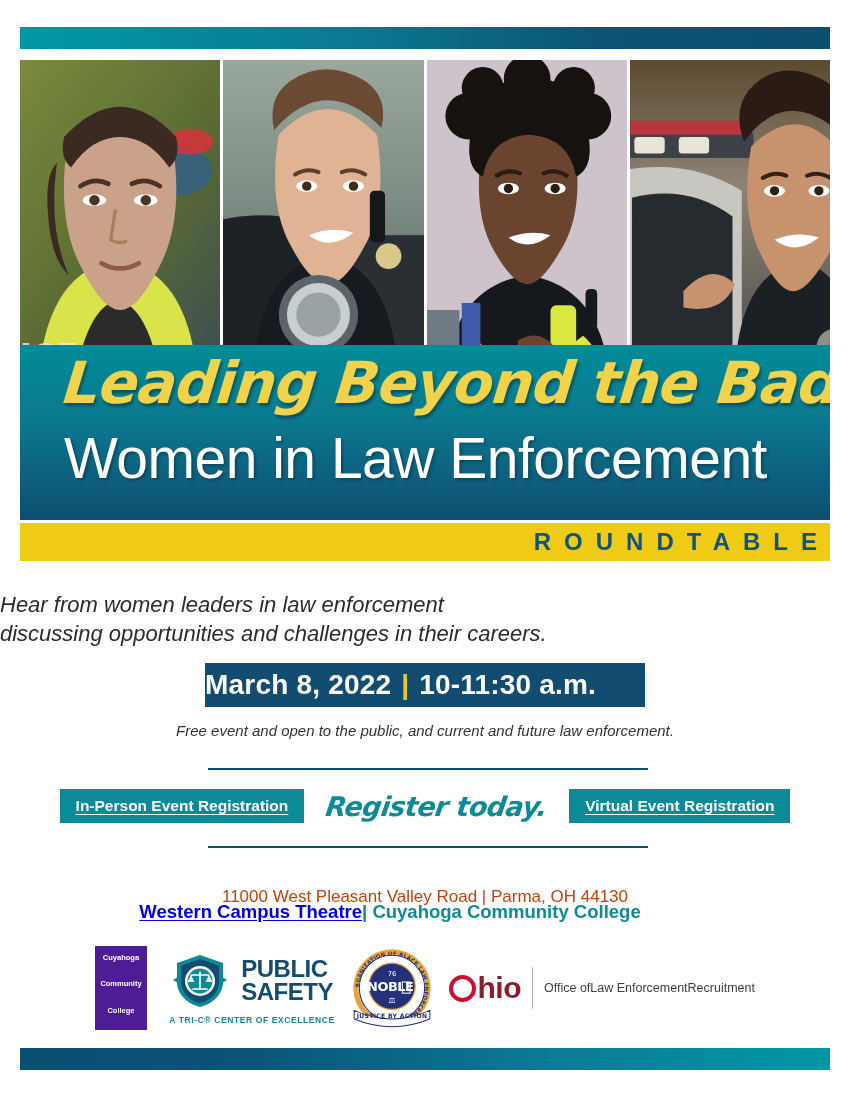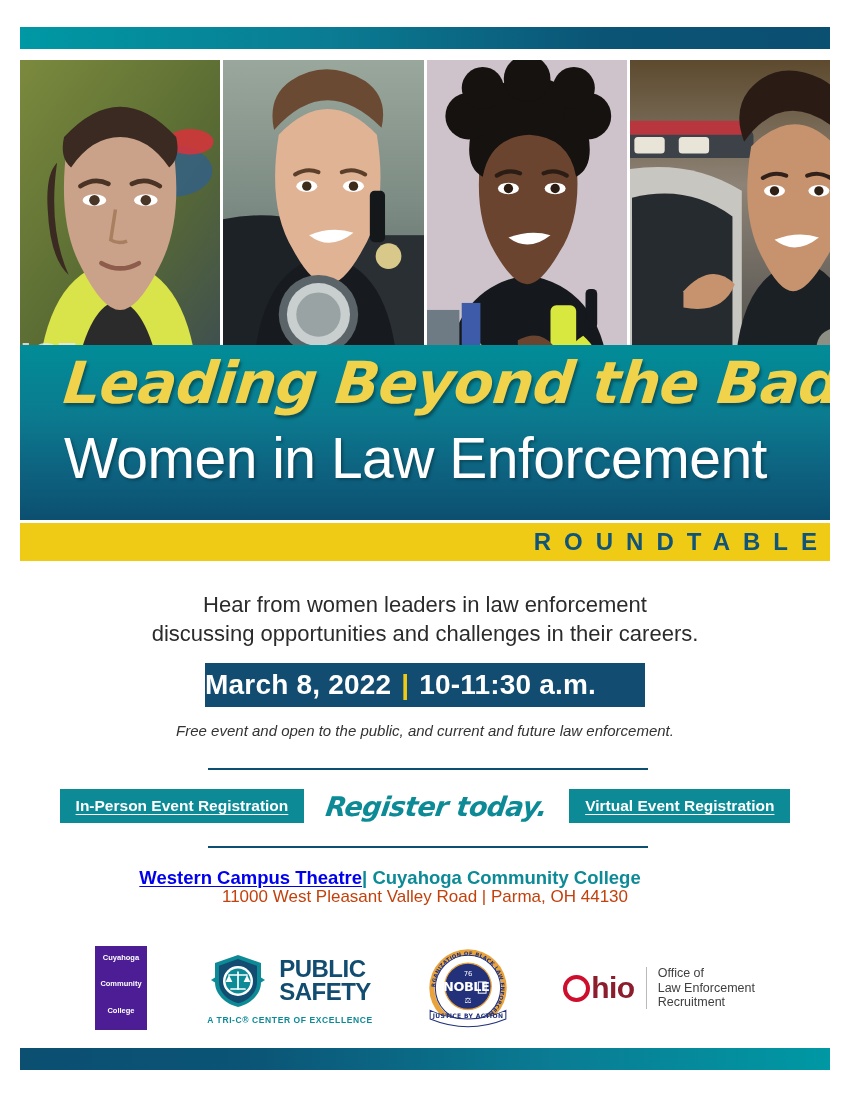--- a/index.html
+++ b/index.html
@@ -60,22 +60,22 @@
     position:absolute;left:20px;top:523px;width:810px;height:38px;
     background:#EFCB16;display:flex;align-items:center;justify-content:flex-end;
   }
   .roundtable-bar span{
     color:#10547A;font-weight:bold;font-size:24px;letter-spacing:13px;
     padding-left:13px;
   }
 
   
   .desc{
-    position:absolute;left:0;top:590px;width:850px;text-align:center;
-    font-size:22px;line-height:1.32;color:#2b2b2b;
+    position:absolute;left:0;top:590px;width:850px;text-align:left;
+    font-size:22px;line-height:1.32;color:#2b2b2b;font-style:italic;
   }
 
   
   .date-banner{
     position:absolute;left:205px;top:663px;width:440px;height:44px;
     background:#124C70;display:flex;align-items:center;justify-content:flex-start;gap:10px;
   }
   .date-banner .dt{color:#fff;font-weight:bold;font-size:28px;letter-spacing:.2px;}
   .date-banner .pipe{color:#EFCB16;font-weight:bold;font-size:28px;}
 
@@ -101,21 +101,21 @@
   }
   .reg-btn span{text-decoration:underline;text-underline-offset:3px;}
   .reg-script{
     font-family:"DejaVu Sans",sans-serif;
     font-style:italic;font-weight:bold;font-size:27px;color:#0C8A96;
     transform:skewX(-8deg);white-space:nowrap;letter-spacing:-0.6px;
   }
 
   
   .venue{
-    position:absolute;left:0;top:866px;width:780px;text-align:center;
+    position:absolute;left:0;top:900px;width:780px;text-align:center;
     font-size:18.5px;font-weight:bold;color:#0C8A96;line-height:1.3;
   }
   .venue .link{text-decoration:underline;text-underline-offset:2px;}
   .address{
     position:absolute;left:0;top:887px;width:850px;text-align:center;
     font-size:17px;color:#c2410c;font-weight:400;
   }
 
   
   .logos{
@@ -148,21 +148,21 @@
 
   
   .ohio{display:flex;align-items:center;gap:11px;}
   .ohio-word{display:flex;align-items:center;}
   .ohio-o{
     width:27px;height:27px;border:4.5px solid #CE0E2D;border-radius:50%;
     box-sizing:border-box;
   }
   .ohio-hio{font-weight:bold;font-size:30px;color:#8C1D2D;letter-spacing:-.5px;margin-left:1px;}
   .ohio-div{width:1px;height:42px;background:#b9b9b9;}
-  .ohio-lines{display:flex;flex-direction:column;line-height:1.18;}
+  .ohio-lines{display:flex;flex-direction:row;line-height:1.18;}
   .ohio-lines span{font-size:12.5px;color:#3f3f3f;}
 </style>
 </head>
 <body>
 
 <div class="page">
 
   <div class="bar-top"></div>
 
   <div class="photos">

